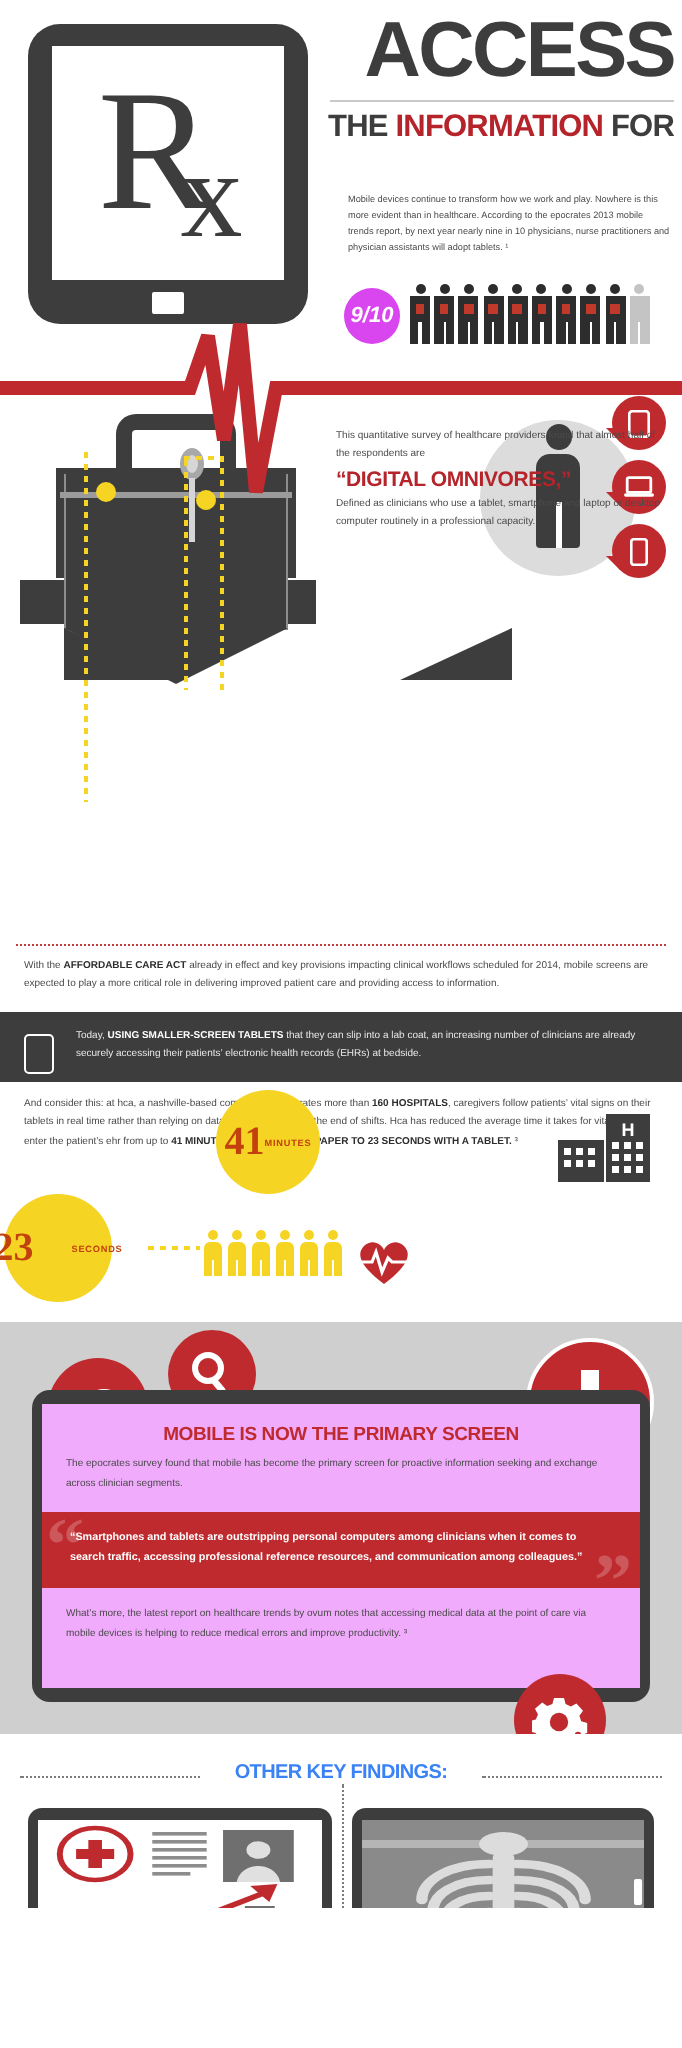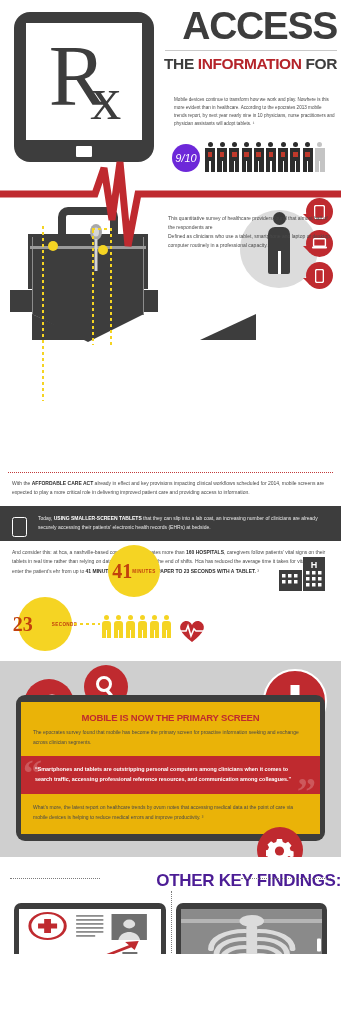--- a/index.html
+++ b/index.html
@@ -44,22 +44,22 @@
     font-size:15.5px; font-weight:bold; color:#3d3d3d;
     text-align:right; line-height:1.32; letter-spacing:-.4px;
   }
   .title-sub .em { color:#b5242a; }
   .intro-text {
     position:absolute; left:174px; top:96px; right:6px;
     font-size:4.6px; line-height:1.75; color:#4a4a4a; text-align:left;
   }
   .badge-910 {
     position:absolute; left:172px; top:144px; width:28px; height:28px;
-    border-radius:50%; background:#6d28d9; color:#fff;
-    font-size:11px; font-style:italic; font-weight:normal;
+    border-radius:50%; background:#d946ef; color:#fff;
+    font-size:11px; font-style:italic; font-weight:bold;
     display:flex; align-items:center; justify-content:center;text-align:center;
   }
   .people-row { position:absolute; left:205px; top:142px; display:flex; gap:2.2px; }
   .person { width:10px; }
   .person .head { width:5px; height:5px; border-radius:50%; background:#2d2d2d; margin:0 auto 1px; }
   .person .body { width:10px; height:24px; background:#2d2d2d; position:relative; }
   .person .body::after {
     content:""; position:absolute; left:2.6px; top:4px; width:4.6px; height:4.6px;
     background:#c0392b;
   }
@@ -156,40 +156,40 @@
   .py .h { width:5px; height:5px; border-radius:50%; background:#f5d423; margin:0 auto 1px; }
   .py .b { width:9px; height:17px; background:#f5d423; border-radius:3px 3px 0 0; position:relative;}
   .py .b::after{content:"";position:absolute;left:3.8px;top:9px;width:1.4px;height:8px;background:#fff;}
   .heart-s { position:absolute; left:178px; top:30px; width:28px; height:24px; }
 
   
   .graysec { background:#cfcfcf; position:relative; padding:34px 0 16px; }
   .tabletbox {
     margin:0 16px; background:#3d3d3d; border-radius:9px; padding:7px 5px; position:relative;
   }
-  .tabletinner { background:#eab308; padding:10px 12px 12px; }
+  .tabletinner { background:#f0abfc; padding:10px 12px 22px; }
   .mobile-h {
     font-size:9.5px; font-weight:bold; color:#bf2a2f; letter-spacing:-.2px;
     text-align:center; white-space:nowrap;
   }
   .mobile-p { font-size:5px; line-height:1.9; color:#4a4a4a; margin-top:5px; }
   .quote {
     background:#bf2a2f; color:#fff; margin:9px -12px 0; padding:9px 14px 10px;
     font-size:5.4px; font-weight:bold; line-height:1.8; position:relative; overflow:hidden;
   }
   .qm { position:absolute; font-size:38px; color:rgba(255,255,255,.22); font-family:"Liberation Serif", serif; line-height:1; }
   .post-q { font-size:5px; line-height:1.9; color:#4a4a4a; margin-top:9px; }
   .icirc {
     position:absolute; border-radius:50%; background:#bf2a2f;
     display:flex; align-items:center; justify-content:center; color:#fff;
   }
 
   
   .okf-wrap { position:relative; background:#fff; padding:14px 0 0; }
-  .okf-title { text-align:right; font-size:17px; font-weight:bold; color:#4c1d95; letter-spacing:-.3px; }
+  .okf-title { text-align:center; font-size:10px; font-weight:bold; color:#3b82f6; letter-spacing:-.3px; }
   .okf-line { position:absolute; top:21px; height:0; border-top:1px dotted #7c7c7c; }
   .cols { display:flex; padding:12px 14px 0; gap:10px; position:relative; }
   .col { flex:1; }
   .mini-tab { background:#3d3d3d; border-radius:7px; padding:6px 5px; position:relative; }
   .mini-screen { background:#fff; height:72px; position:relative; overflow:hidden; }
   .mini-btn { position:absolute; right:1.5px; top:50%; transform:translateY(-50%); width:4px; height:13px; background:#fff; border-radius:1px;}
   .cap { font-size:4.6px; line-height:1.85; color:#4a4a4a; margin-top:8px; }
   .cap .r { color:#bf2a2f; font-weight:bold; }
   .cap .rh { color:#bf2a2f; font-weight:bold; }
   .divider { position:absolute; left:50%; top:0; bottom:8px; border-left:1px dotted #7c7c7c; }
@@ -304,20 +304,21 @@
         </svg>
     </div>
     <div class="bub" style="left:306px; top:80px;">
       <svg width="9" height="14" viewBox="0 0 9 14">
           <rect x="0.6" y="0.6" width="7.8" height="12.8" rx="1.4" fill="none" stroke="#fff" stroke-width="1.4"></rect>
         </svg>
     </div>
 
     <div class="omni">
       <div class="omni-txt">This quantitative survey of healthcare providers found that almost half of the respondents are</div>
+      <div class="omni-big">“DIGITAL OMNIVORES,”</div>
       <div class="omni-txt">Defined as clinicians who use a tablet, smartphone and laptop or desktop computer routinely in a professional capacity.</div>
     </div>
   </div>
 
   <div class="dashrow"></div>
   <div class="aca">
     <span>With the </span><b>AFFORDABLE CARE ACT</b><span> already in effect and key provisions impacting clinical workflows scheduled for 2014, mobile screens are expected to play a more critical role in delivering improved patient care and providing access to information.</span>
   </div>
 
   <div class="today-band">
@@ -351,21 +352,21 @@
       </g>
     </svg>
     <span>And consider this: at hca, a nashville-based company that operates more than </span><b>160 HOSPITALS</b><span>, caregivers follow patients’ vital signs on their tablets in real time rather than relying on data entered by hand at the end of shifts. Hca has reduced the average time it takes for vital signs to enter the patient’s ehr from up to </span><b>41 MINUTES USING PEN AND PAPER TO 23 SECONDS WITH A TABLET.</b><span> ³</span>
   </div>
 
   <div class="timers">
     <div class="circ" style="left:108px; top:-44px; width:52px; height:52px;">
       <div class="n">41</div>
       <div class="u">MINUTES</div>
     </div>
-    <div class="circ" style="left:18px; top:8px; width:54px; height:54px;gap:19px;">
+    <div class="circ" style="left:2px; top:8px; width:54px; height:54px;gap:19px;">
       <div class="n">23</div>
       <div class="u">SECONDS</div>
     </div>
     <div class="dotline-h" style="left:74px; top:34px; width:26px;"></div>
 
     <div class="ppl-y">
       <div class="py">
           <div class="h"></div>
           <div class="b"></div>
         </div>

